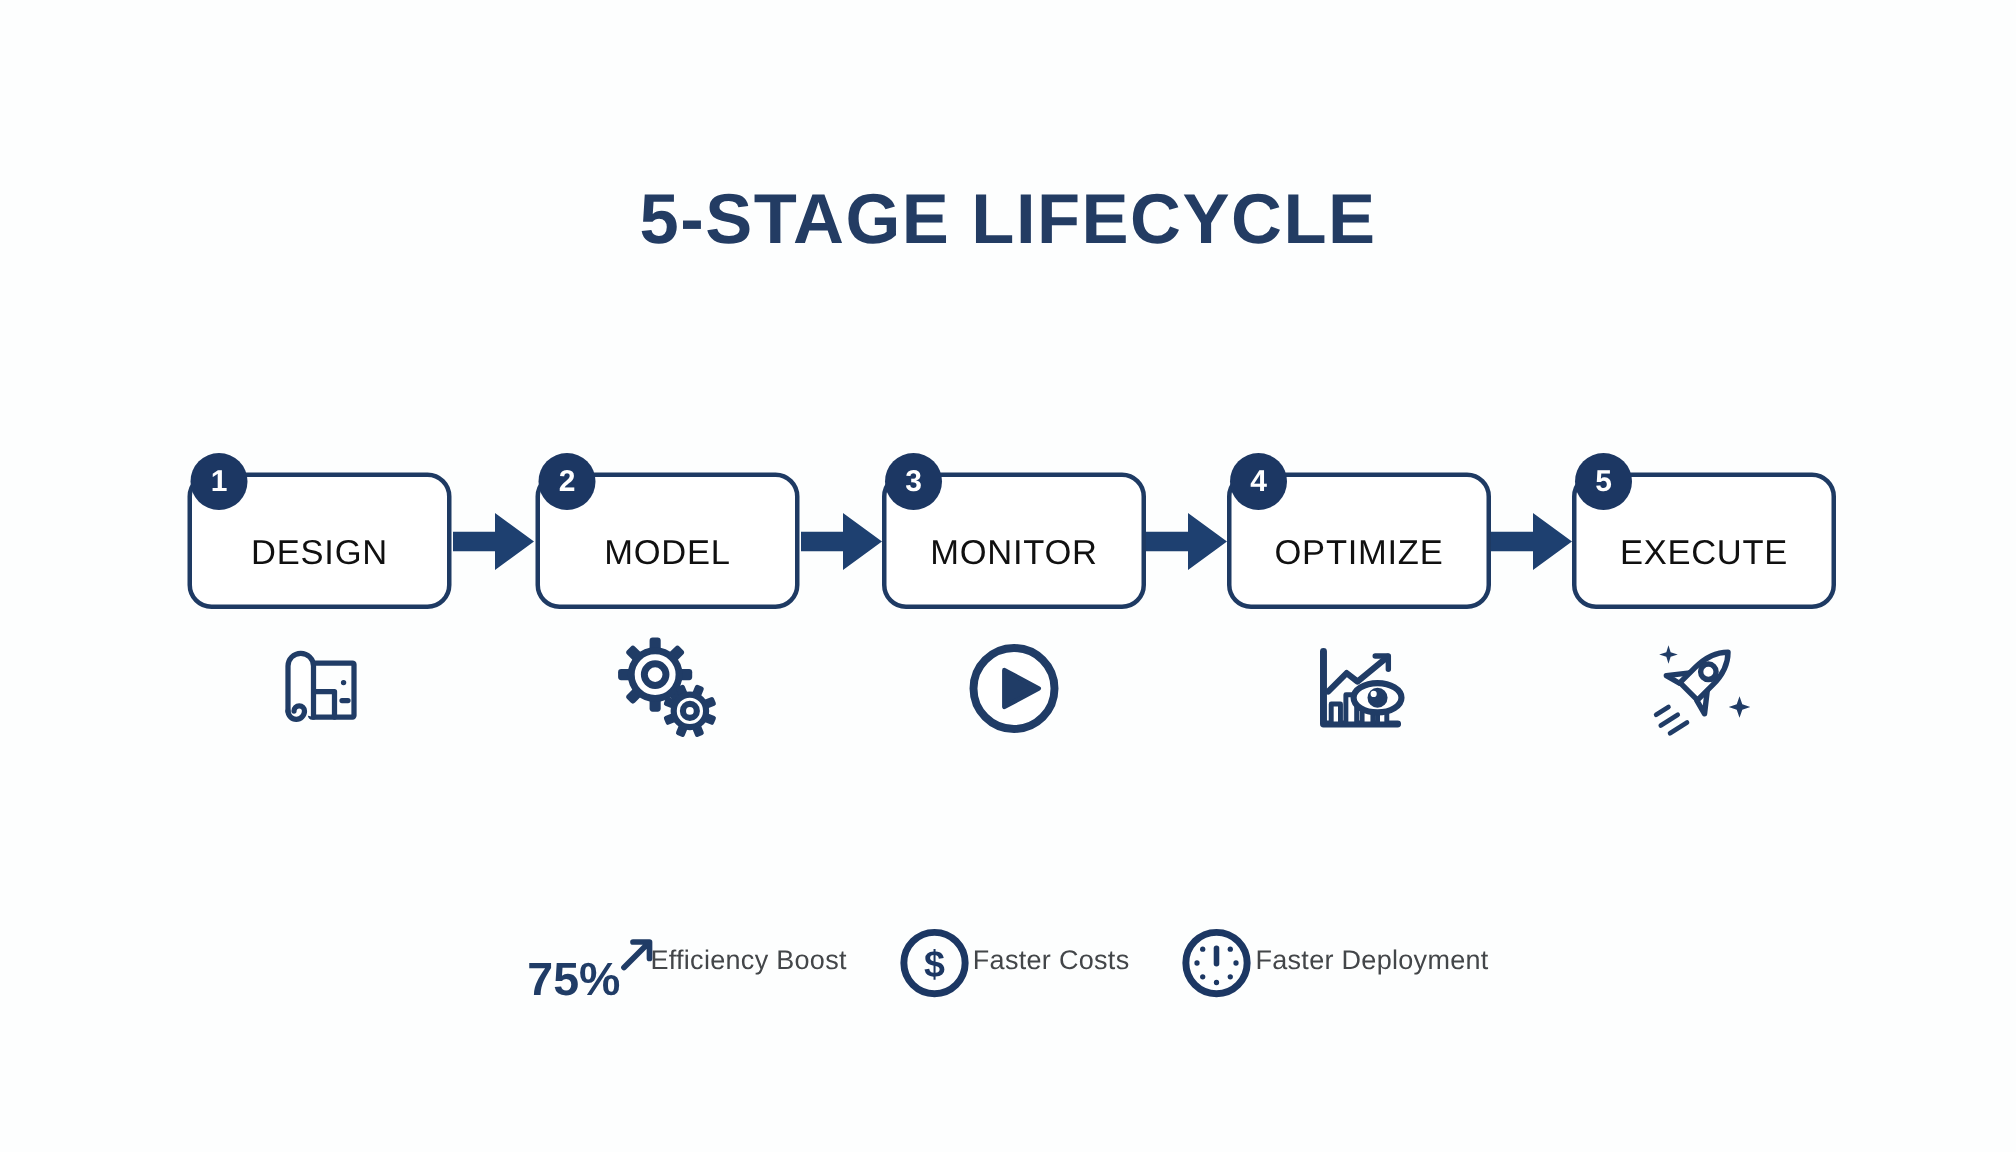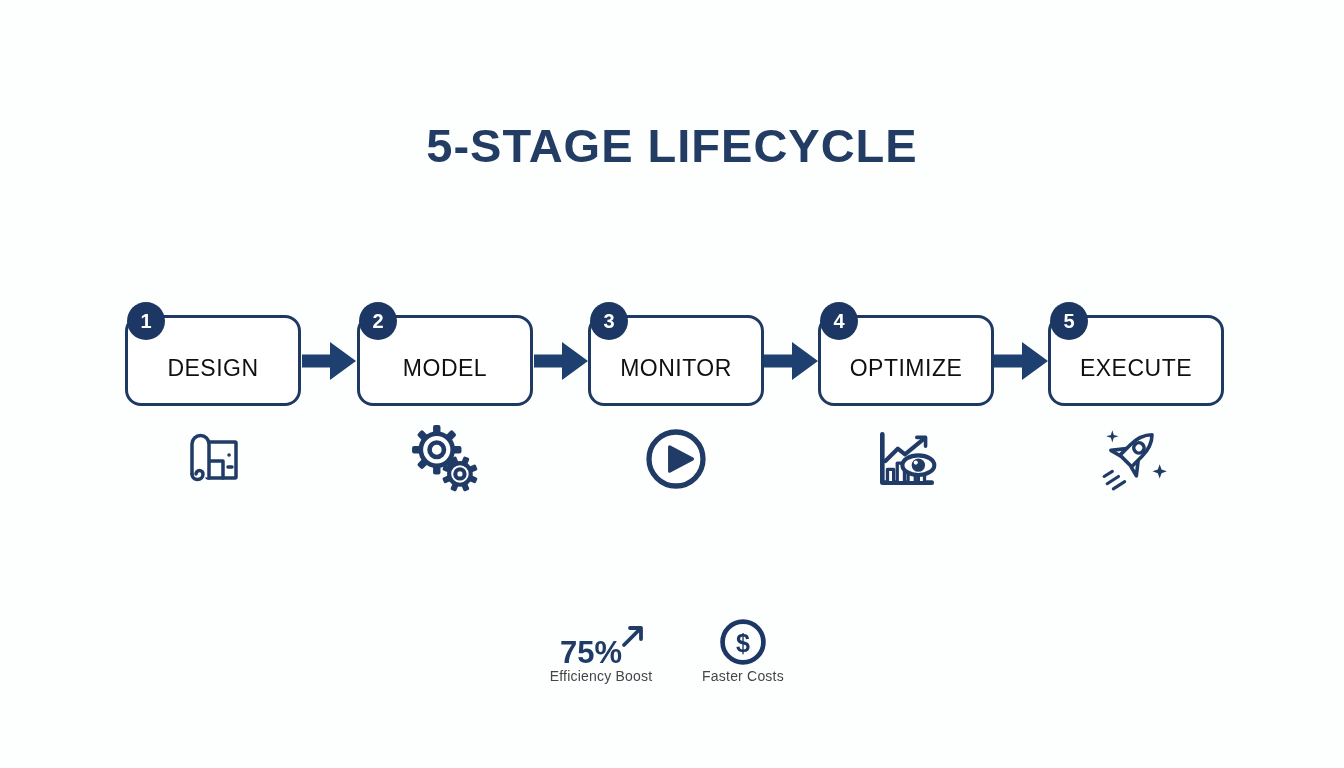--- a/index.html
+++ b/index.html
@@ -32,26 +32,26 @@
   .flow-arrow{position:absolute;top:339px;width:54px;height:44px;}
   .arrow-1{left:302px}.arrow-2{left:534px}.arrow-3{left:764px}.arrow-4{left:994px}
   
   .icon-slot{position:absolute;top:423px;width:72px;height:72px;display:flex;align-items:center;justify-content:center;}
   .islot-1{left:177px}.islot-2{left:409px}.islot-3{left:640px}.islot-4{left:870px}.islot-5{left:1100px}
   
   .stats{
     position:absolute;top:612px;left:0;width:100%;
     display:flex;justify-content:center;align-items:flex-end;gap:32px;
   }
-  .stat{display:flex;flex-direction:column;align-items:center;min-width:110px;}
+  .stat{display:flex;flex-direction:row;align-items:center;min-width:110px;}
   .stat-figure{height:56px;display:flex;align-items:flex-end;justify-content:center;}
   .stat-value-wrap{position:relative;display:inline-block;padding-right:20px;}
   .stat-value{font-size:31px;font-weight:700;color:#203c66;line-height:1;}
   .up-arrow{position:absolute;top:-14px;right:-4px;}
-  .stat-label{font-size:14px;color:#434649;letter-spacing:.2px;}
+  .stat-label{font-size:18px;color:#434649;letter-spacing:.2px;}
 </style>
 </head>
 <body>
 
 <div class="canvas">
 
   <h1 class="title">5-STAGE LIFECYCLE</h1>
 
   <div class="stage stage-1">
     <div class="badge">1</div>
@@ -203,15 +203,33 @@
     <div class="stat">
       <div class="stat-figure">
         <svg width="52" height="52" viewBox="0 0 56 56" fill="none">
           <circle cx="28" cy="28" r="22" stroke="#1c3763" stroke-width="5"></circle>
           <text x="28" y="29.5" text-anchor="middle" dominant-baseline="central" font-family="Liberation Sans, sans-serif" font-size="27" font-weight="bold" fill="#1c3763">$</text>
         </svg>
       </div>
       <div class="stat-label">Faster Costs</div>
     </div>
 
+    <div class="stat">
+      <div class="stat-figure">
+        <svg width="52" height="52" viewBox="0 0 56 56" fill="none">
+          <circle cx="28" cy="28" r="22" stroke="#1c3763" stroke-width="5"></circle>
+          <path d="M28 17.5 V28.5" stroke="#1c3763" stroke-width="4" stroke-linecap="round"></path>
+          <g fill="#1c3763">
+            <circle cx="37.9" cy="18.1" r="1.9"></circle>
+            <circle cx="42" cy="28" r="1.9"></circle>
+            <circle cx="37.9" cy="37.9" r="1.9"></circle>
+            <circle cx="28" cy="42" r="1.9"></circle>
+            <circle cx="18.1" cy="37.9" r="1.9"></circle>
+            <circle cx="14" cy="28" r="1.9"></circle>
+            <circle cx="18.1" cy="18.1" r="1.9"></circle>
+          </g>
+        </svg>
+      </div>
+      <div class="stat-label">Faster Deployment</div>
+    </div>
 
   </div>
 </div>
 
 </body></html>

